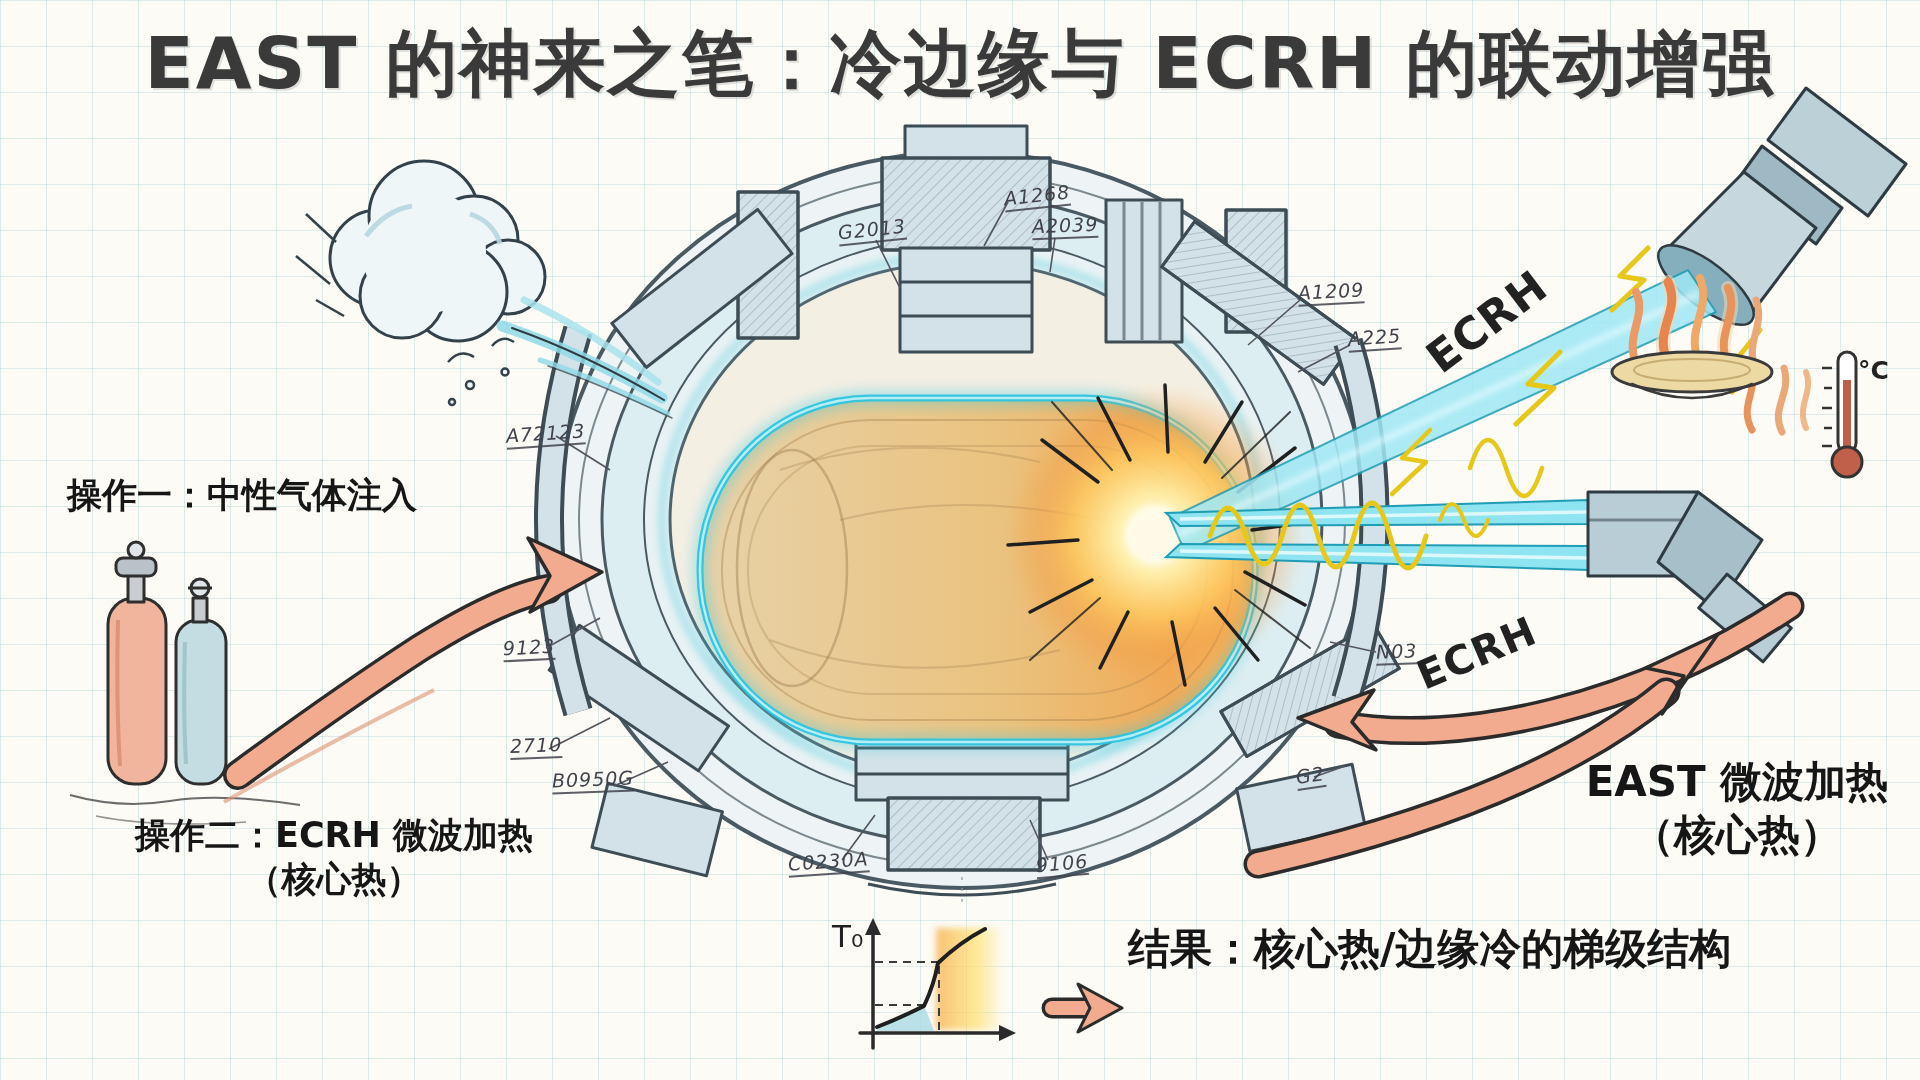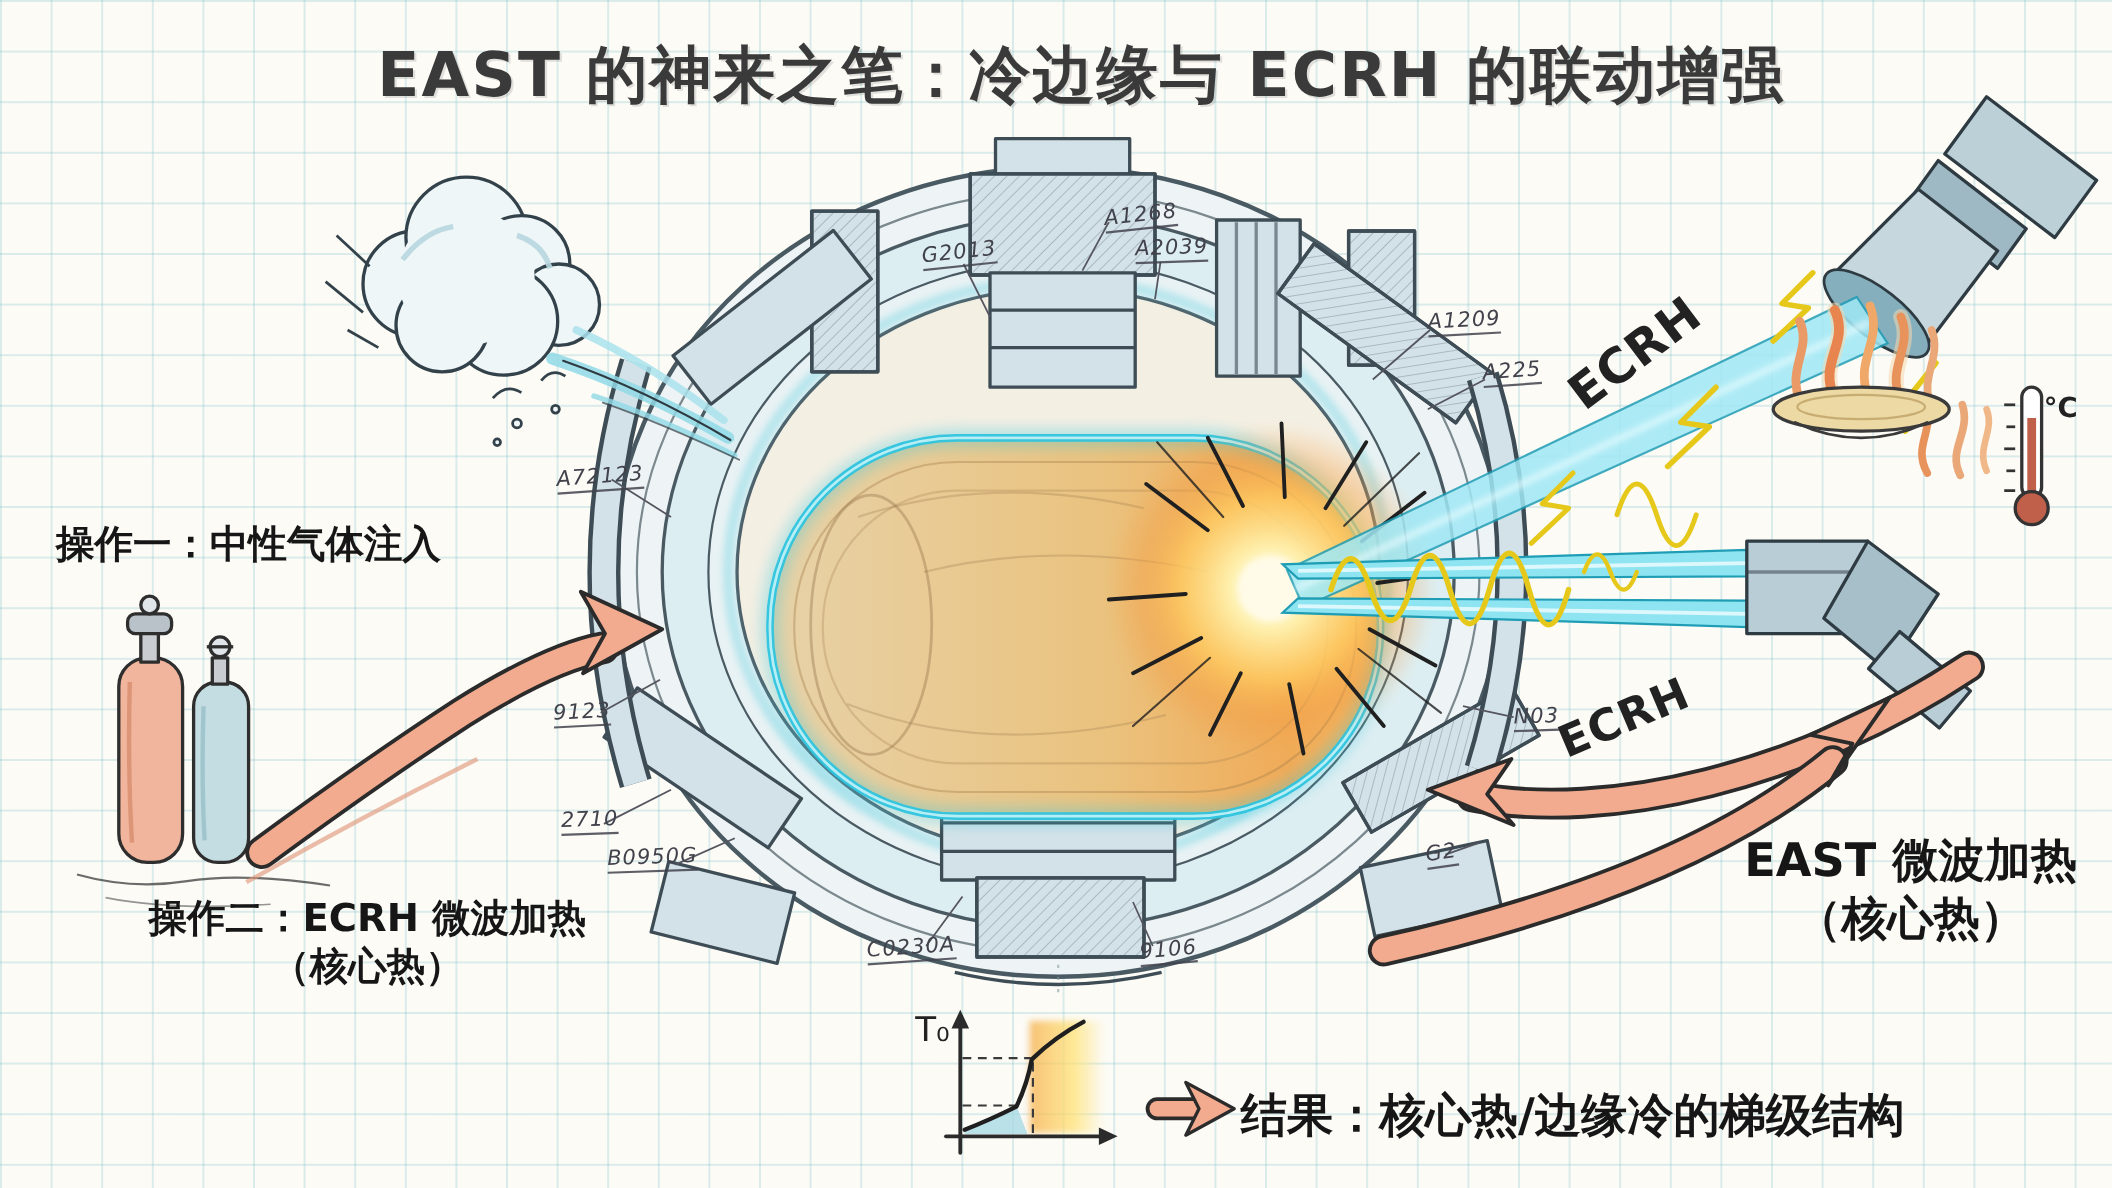--- a/index.html
+++ b/index.html
@@ -8,29 +8,29 @@
     background-color:#fcfbf6;
     background-image:
       linear-gradient(rgba(120,190,200,.26) 1.5px, transparent 1.5px),
       linear-gradient(90deg, rgba(120,190,200,.26) 1.5px, transparent 1.5px);
     background-size:46px 46px;
     font-family:"DejaVu Sans", sans-serif;
     color:#1d1d1d;
   }
   .abs{position:absolute;}
   .title{
-    left:50%;top:31px;transform:translateX(-50%);
-    font-size:56px;font-weight:bold;letter-spacing:2px;color:#3a3a3a;
-    text-shadow:2px 2px 0 rgba(60,60,60,.14);white-space:nowrap;margin-left:23px;
+    left:50%;top:16px;transform:translateX(-50%);
+    font-size:72px;font-weight:bold;letter-spacing:2px;color:#3a3a3a;
+    text-shadow:2px 2px 0 rgba(60,60,60,.14);white-space:nowrap;
   }
   .anno{font-weight:bold;color:#161616;white-space:nowrap;line-height:1.25;}
-  .op1{left:40px;top:474px;width:372px;text-align:center;font-size:35px;}
+  .op1{left:56px;top:474px;width:372px;text-align:center;font-size:35px;}
   .op2{left:128px;top:814px;width:412px;text-align:center;font-size:35px;}
   .ecrh-right{left:1572px;top:756px;width:330px;text-align:center;font-size:42px;}
-  .result{left:1128px;top:988px;font-size:42px;}
+  .result{left:1128px;top:923px;font-size:42px;}
   .ecrh1{left:1418px;top:296px;font-size:44px;font-weight:bold;transform:rotate(-37deg);letter-spacing:1px;color:#222;}
   .ecrh2{left:1414px;top:630px;font-size:40px;font-weight:bold;transform:rotate(-23deg);letter-spacing:1px;color:#222;}
   .taxis{left:832px;top:918px;font-size:31px;font-weight:normal;color:#222;}
   .degc{left:1858px;top:356px;font-size:25px;font-weight:bold;color:#222;}
   .plabel{
     position:absolute;font-size:19px;font-style:italic;color:#42424c;
     border-bottom:2px solid rgba(66,66,76,.85);padding-bottom:1px;white-space:nowrap;
     letter-spacing:1px;
   }
   svg{position:absolute;left:0;top:0;}

